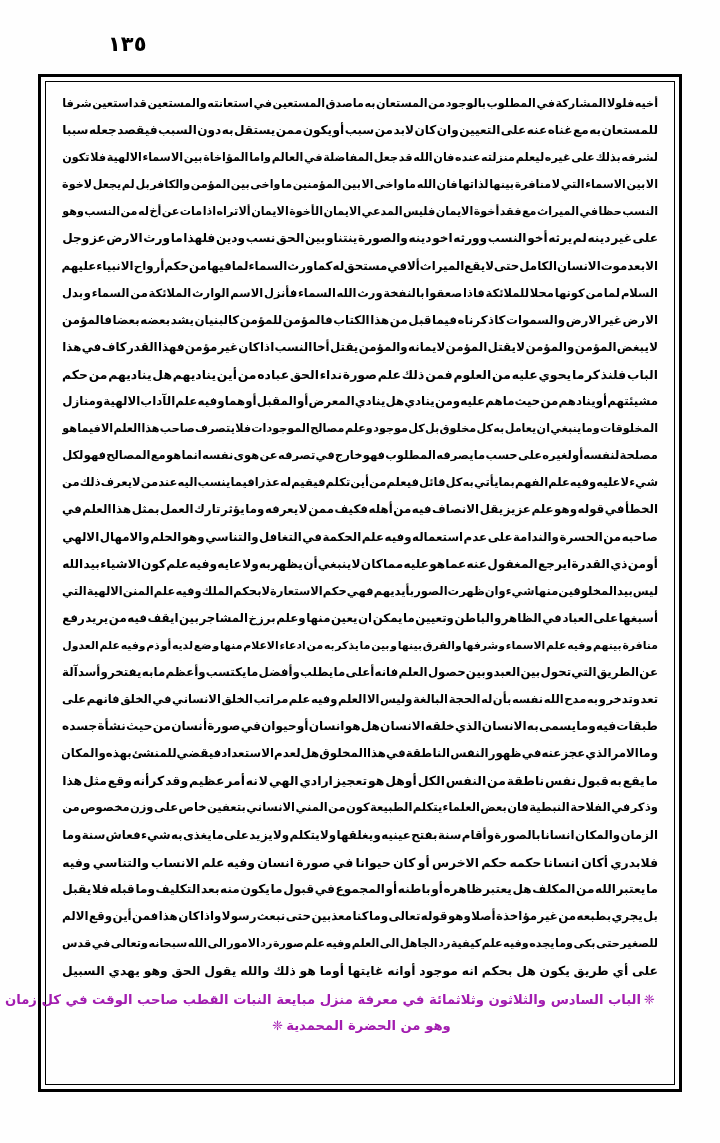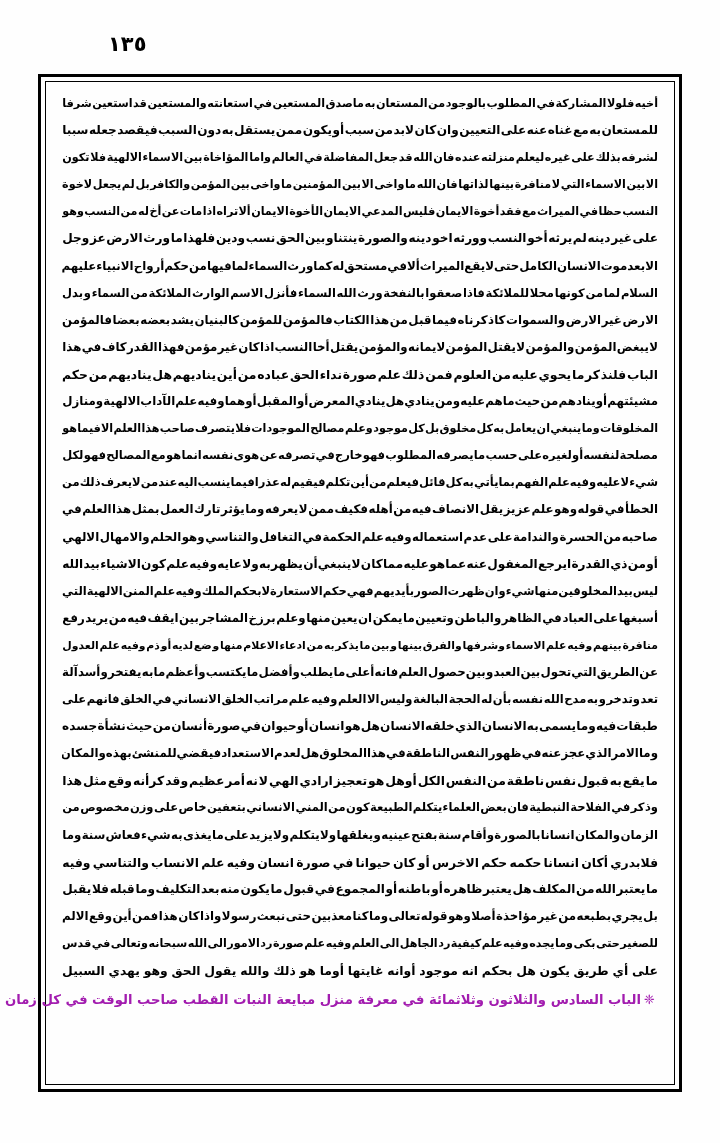--- a/index.html
+++ b/index.html
@@ -984,16 +984,19 @@
             <span class="w">يهدي</span>
             <span class="w">السبيل</span>
           </span>
         </div>
       </div>
 
     <div class="chapter-heading">
       <div class="head-line">
         <span class="ornament">❈</span><span>الباب السادس والثلاثون وثلاثمائة في معرفة منزل مبايعة النبات القطب صاحب الوقت في كل زمان</span>
       </div>
+      <div class="head-line">
+        <span>وهو من الحضرة المحمدية</span><span class="ornament">❈</span>
+      </div>
     </div>
   </div>
 
 </div>
 
 </body></html>

